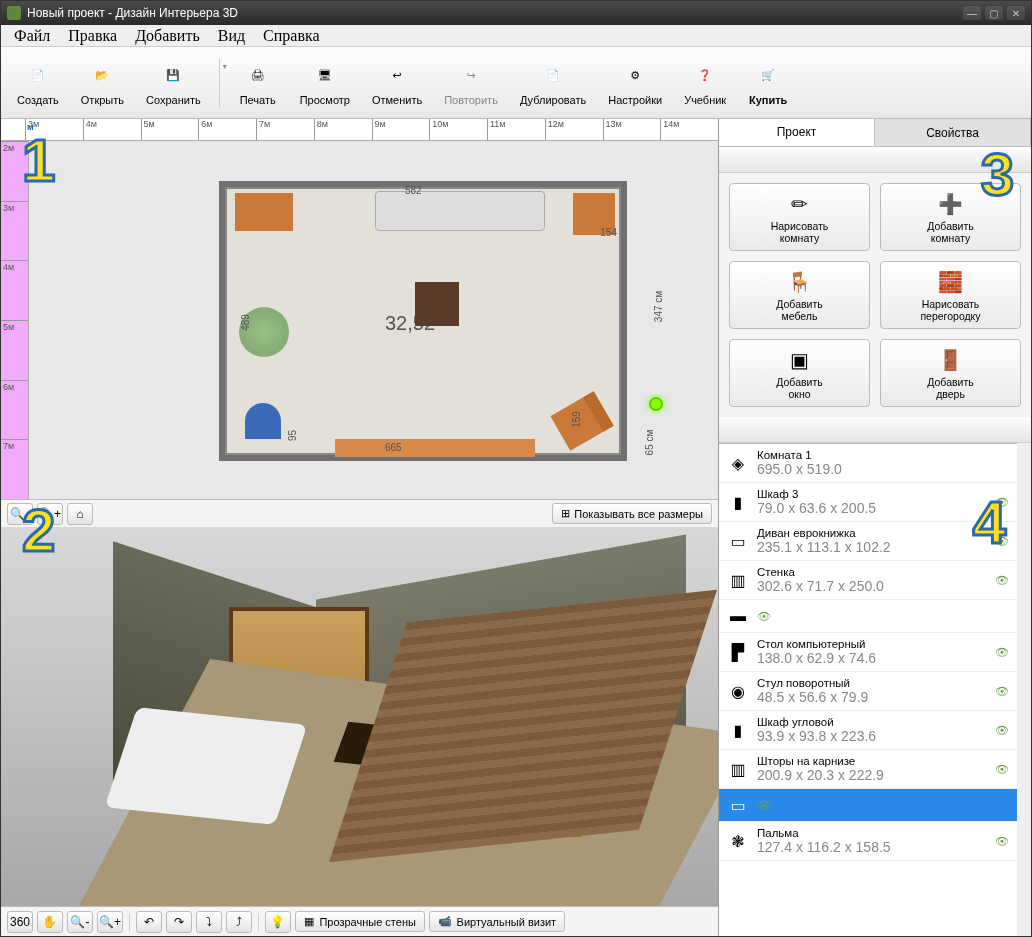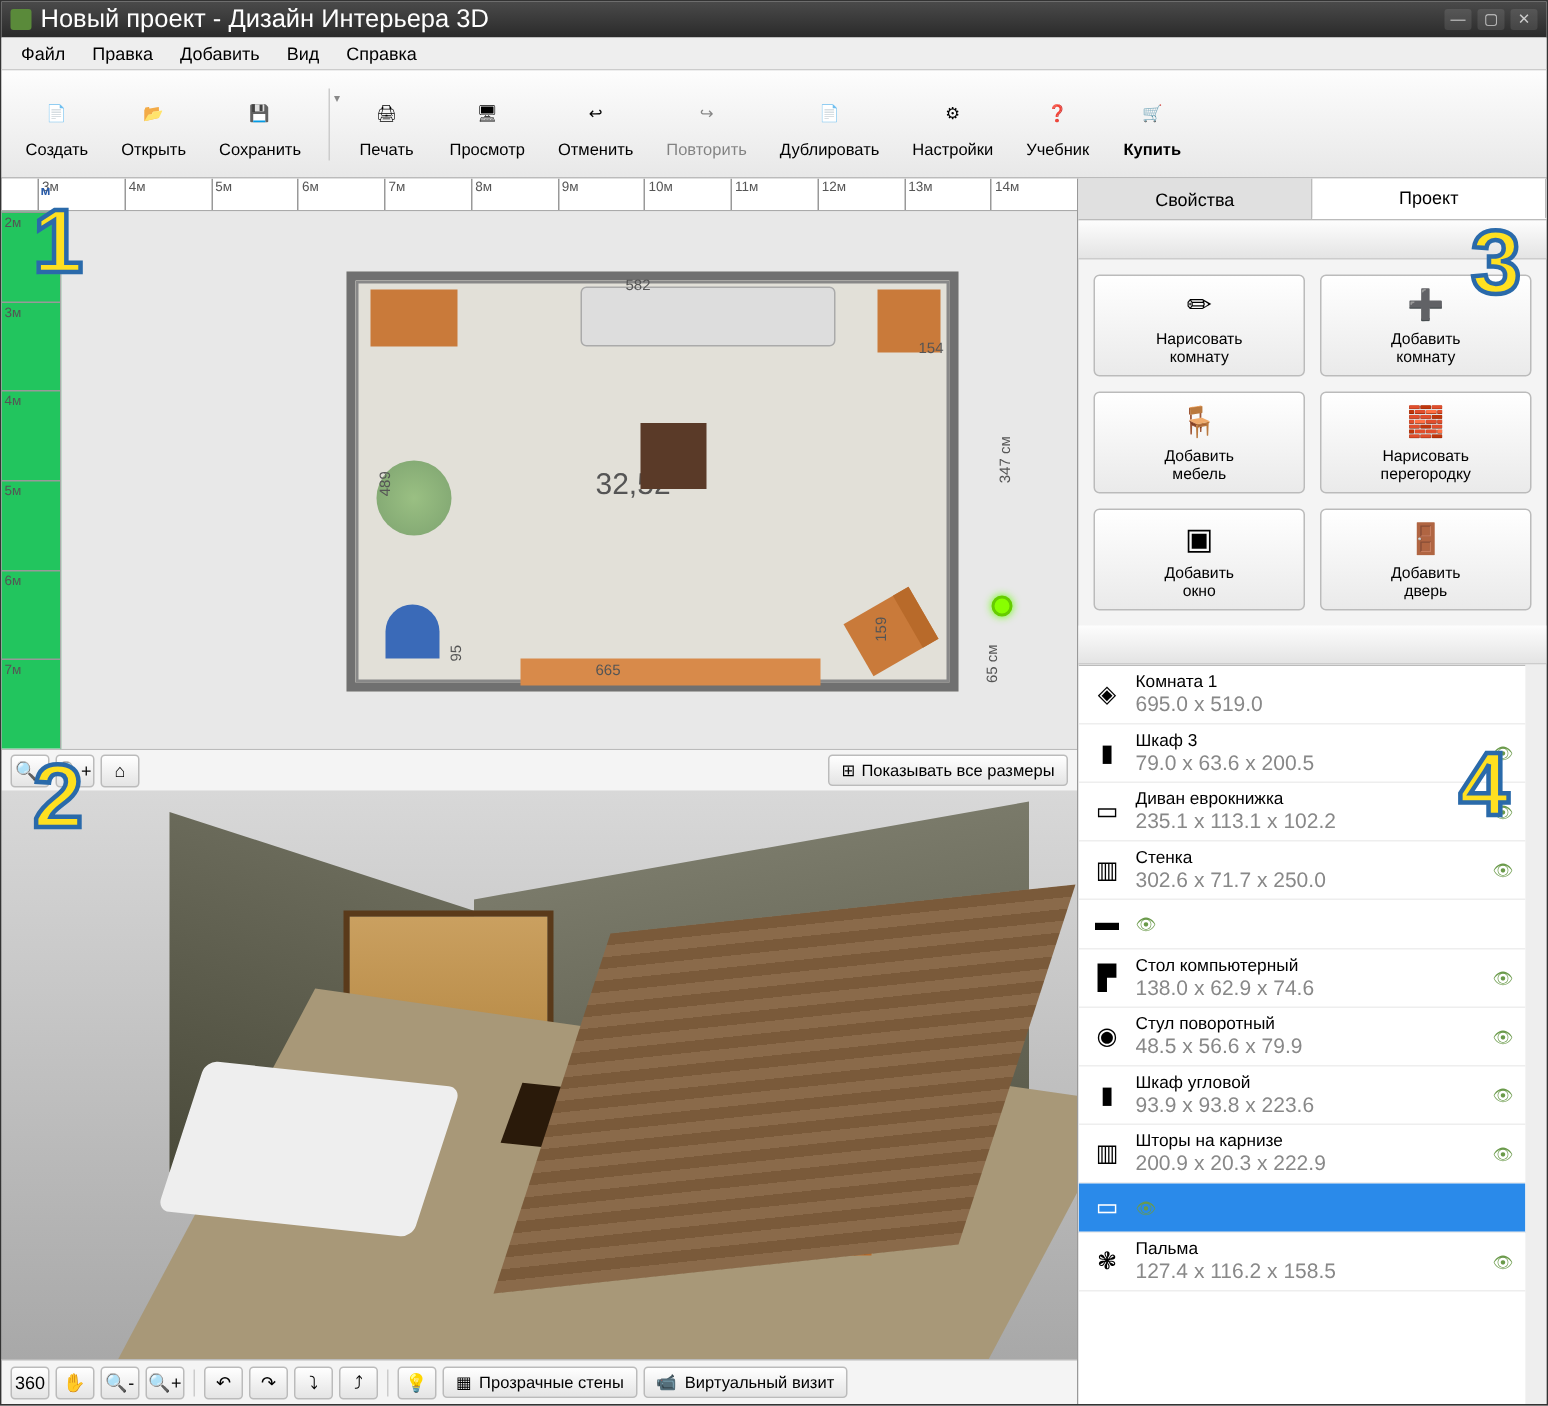--- a/index.html
+++ b/index.html
@@ -1,38 +1,38 @@
 <!DOCTYPE html>
 <html><head>
 <meta charset="utf-8">
 <style>
 * { box-sizing: border-box; margin: 0; padding: 0; }
 body { font-family: Tahoma, Arial, sans-serif; font-size: 11px; background: #000; }
 .window { width: 1032px; height: 937px; background: #f0f0f0; display: flex; flex-direction: column; border: 1px solid #333; }
 .titlebar { background: linear-gradient(#4a4a4a,#2a2a2a); color: #fff; height: 24px; display: flex; align-items: center; padding: 0 6px; }
 .titlebar .icon { width:14px; height:14px; background:#5a8a3a; border-radius:2px; margin-right:6px; }
-.titlebar .title { flex:1; font-size:17px; }
+.titlebar .title { flex:1; font-size:12px; }
 .winbtns { display:flex; gap:4px; }
 .winbtn { width:18px; height:14px; background:rgba(255,255,255,.1); border-radius:2px; display:flex; align-items:center; justify-content:center; color:#ccc; font-size:10px; cursor:pointer; }
 .menubar { background:#eee; height:22px; display:flex; align-items:center; padding:0 4px; border-bottom:1px solid #ccc; }
-.menu-item { padding:3px 9px; cursor:pointer; font-size:12px; }
+.menu-item { padding:3px 9px; cursor:pointer; font-size:16px;font-family:Liberation Serif, serif; }
 .toolbar { background:linear-gradient(#fdfdfd,#e8e8e8); height:72px; display:flex; align-items:center; padding:0 8px; gap:6px; border-bottom:1px solid #bbb; }
 .tbtn { display:flex; flex-direction:column; align-items:center; justify-content:center; padding:4px 8px; cursor:pointer; border-radius:3px; min-width:56px; }
 .tbtn .ticon { width:32px; height:32px; margin-bottom:3px; display:flex; align-items:center; justify-content:center; }
 .tbtn .tlabel { font-size:11px; }
 .tbtn.disabled { opacity:.45; }
 .tsep { width:1px; height:48px; background:#ccc; margin:0 4px; }
 .tsep.arrow::after { content:"▾"; font-size:8px; color:#888; position:relative; left:4px; }
 .content { flex:1; display:flex; overflow:hidden; }
 .left { flex:1; display:flex; flex-direction:column; border-right:1px solid #999; }
 .ruler-h { height:22px; background:#fff; border-bottom:1px solid #aaa; display:flex; font-size:9px; color:#555; position:relative; padding-left:24px; }
 .ruler-h .tick { flex:1; border-left:1px solid #999; padding-left:2px; }
 .ruler-h .m { color:#2a5ca8; font-weight:bold; position:absolute; left:26px; top:3px; }
 .plan-wrap { flex:0 0 358px; display:flex; background:#eee; position:relative; }
-.ruler-v { width:40px; background:#22c55e; border-right:1px solid #aaa; display:flex; flex-direction:column; font-size:9px; color:#555; }
+.ruler-v { width:28px; background:#f0abfc; border-right:1px solid #aaa; display:flex; flex-direction:column; font-size:9px; color:#555; }
 .ruler-v .tick { flex:1; border-top:1px solid #999; padding:1px 2px; }
 .plan-canvas { flex:1; background:#e8e8e8; position:relative; overflow:hidden; }
 .room { position:absolute; left:190px; top:40px; width:408px; height:280px; background:#e2e0d8; border:6px solid #707070; box-shadow:inset 0 0 0 2px #888; }
 .room .area { position:absolute; left:160px; top:125px; font-size:20px; color:#555; }
 .room .dim { position:absolute; font-size:10px; color:#555; }
 .room .furn { position:absolute; }
 .sofa-t { left:150px; top:4px; width:170px; height:40px; background:#ddd; border:1px solid #aaa; border-radius:4px; }
 .block-tl { left:10px; top:6px; width:58px; height:38px; background:#c97a3a; }
 .block-tr { right:6px; top:6px; width:42px; height:42px; background:#c97a3a; }
 .table-c { left:190px; top:95px; width:44px; height:44px; background:#5a3a28; }
@@ -243,22 +243,22 @@
           </div>
         <div class="vtbtn">
             <span>📹</span>
             <span>Виртуальный визит</span>
           </div>
       </div>
     </div>
 
     <div class="right">
       <div class="tabs">
+        <div class="tab active">Проект</div>
         <div class="tab">Свойства</div>
-        <div class="tab active">Проект</div>
       </div>
       <div class="section-hdr"></div>
       <div class="btn-grid" id="btn-grid">
           <div class="bigbtn">
             <div class="bicon">✏</div>
             <div>Нарисовать<br>комнату</div>
           </div>
           <div class="bigbtn">
             <div class="bicon">➕</div>
             <div>Добавить<br>комнату</div>

